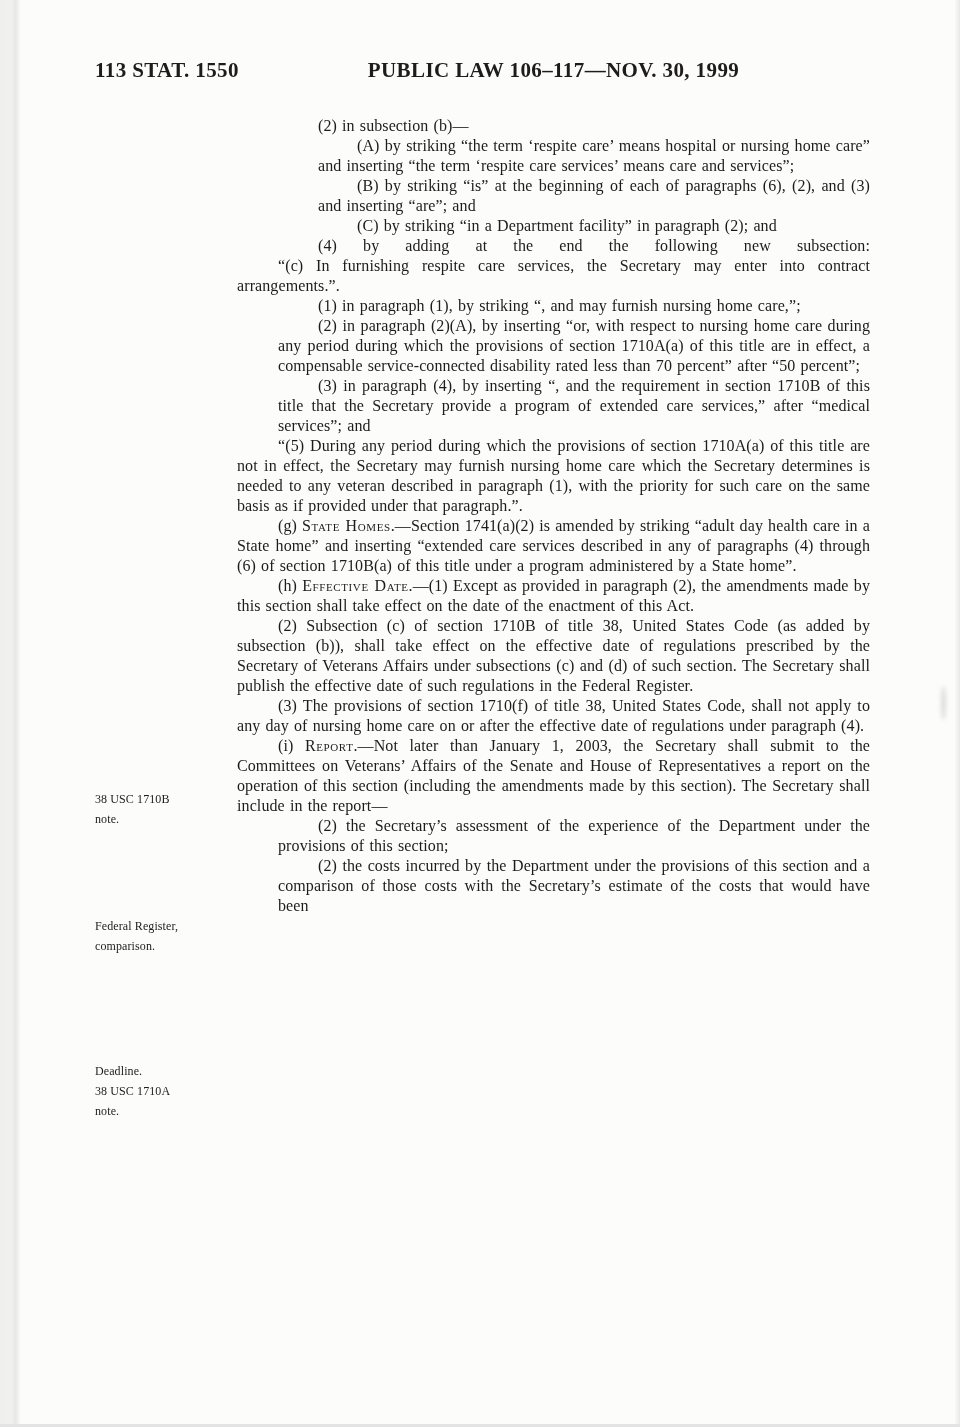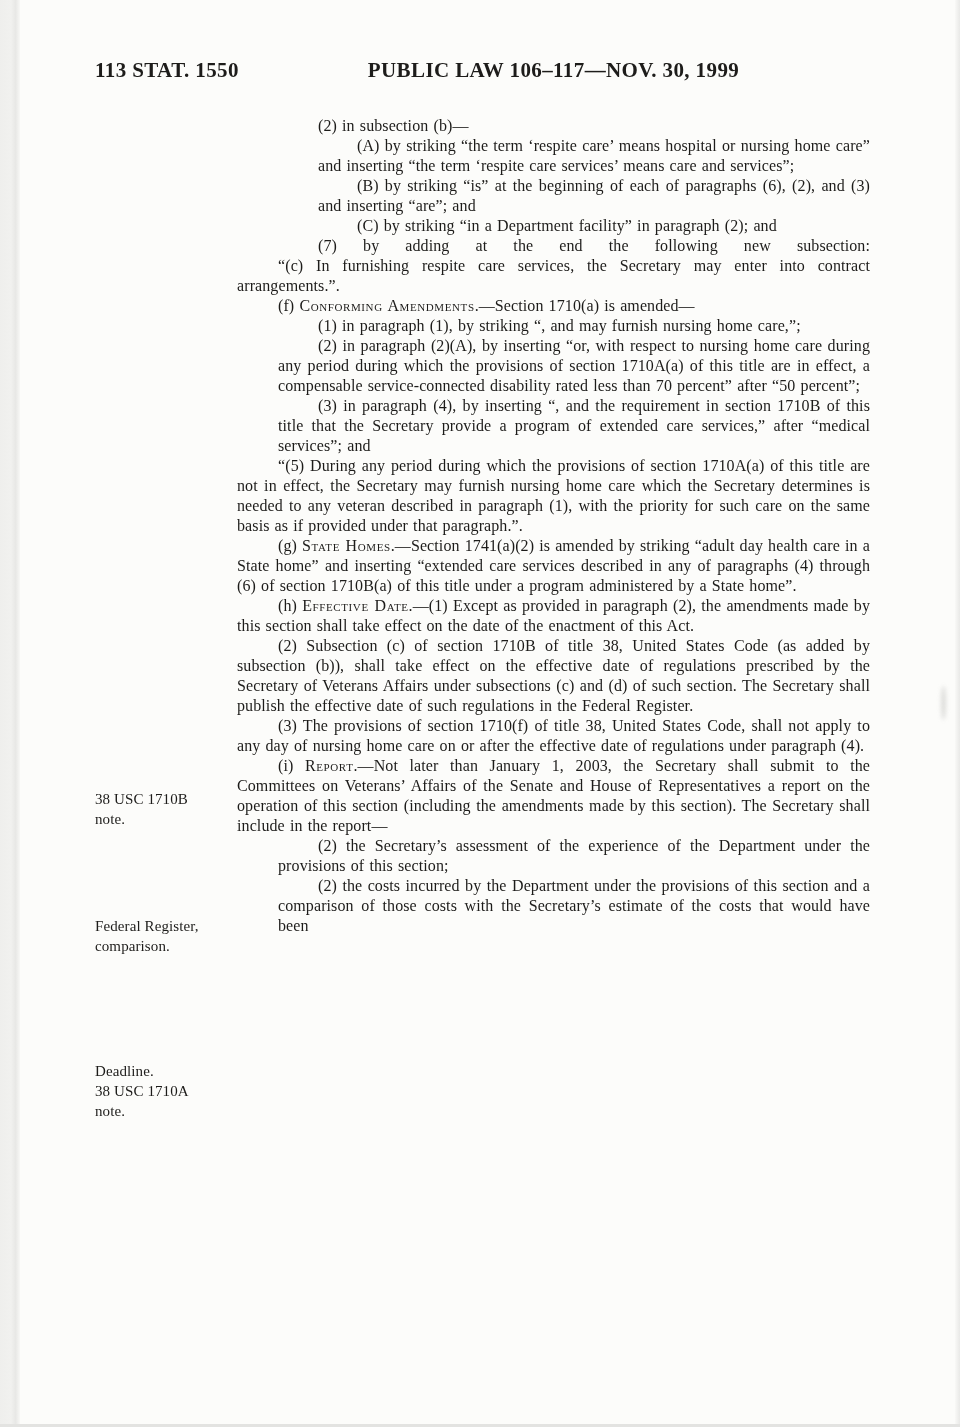--- a/index.html
+++ b/index.html
@@ -68,21 +68,21 @@
     font-size: 21px;
     font-weight: bold;
     letter-spacing: 0.4px;
     white-space: nowrap;
   }
   
   .margin-note {
     position: absolute;
     left: 95px;
     width: 132px;
-    font-size: 15px;
+    font-size: 12px;
     line-height: 20px;
     letter-spacing: 0.1px;
   }
   .mn-1 { top: 789px; }
   .mn-2 { top: 916px; }
   .mn-3 { top: 1061px; }
   
   .body-col {
     position: absolute;
     left: 237px; top: 95px;
@@ -135,23 +135,22 @@
     <div>Deadline.</div>
     <div>38 USC 1710A</div>
     <div>note.</div>
   </div>
 
   <div class="body-col">
       <p class="para lvl2"><span>(2) in subsection (b)—</span></p>
       <p class="para lvl3"><span>(A) by striking “the term ‘respite care’ means hospital or nursing home care” and inserting “the term ‘respite care services’ means care and services”;</span></p>
       <p class="para lvl3"><span>(B) by striking “is” at the beginning of each of paragraphs (6), (2), and (3) and inserting “are”; and</span></p>
       <p class="para lvl3"><span>(C) by striking “in a Department facility” in paragraph (2); and</span></p>
-      <p class="para lvl2 fill"><span>(7) by adding at the end the following new subsection:</span></p>
+      <p class="para lvl2 fill"><span>(4) by adding at the end the following new subsection:</span></p>
       <p class="para lvl1"><span>“(c) In furnishing respite care services, the Secretary may enter into contract arrangements.”.</span></p>
-      <p class="para lvl1"><span>(f) </span><span class="sc">Conforming Amendments</span><span>.—Section 1710(a) is amended—</span></p>
       <p class="para lvl2"><span>(1) in paragraph (1), by striking “, and may furnish nursing home care,”;</span></p>
       <p class="para lvl2"><span>(2) in paragraph (2)(A), by inserting “or, with respect to nursing home care during any period during which the provisions of section 1710A(a) of this title are in effect, a compensable service-connected disability rated less than 70 percent” after “50 percent”;</span></p>
       <p class="para lvl2"><span>(3) in paragraph (4), by inserting “, and the requirement in section 1710B of this title that the Secretary provide a program of extended care services,” after “medical services”; and</span></p>
       <p class="para lvl1"><span>“(5) During any period during which the provisions of section 1710A(a) of this title are not in effect, the Secretary may furnish nursing home care which the Secretary determines is needed to any veteran described in paragraph (1), with the priority for such care on the same basis as if provided under that paragraph.”.</span></p>
       <p class="para lvl1"><span>(g) </span><span class="sc">State Homes</span><span>.—Section 1741(a)(2) is amended by striking “adult day health care in a State home” and inserting “extended care services described in any of paragraphs (4) through (6) of section 1710B(a) of this title under a program administered by a State home”.</span></p>
       <p class="para lvl1"><span>(h) </span><span class="sc">Effective Date</span><span>.—(1) Except as provided in paragraph (2), the amendments made by this section shall take effect on the date of the enactment of this Act.</span></p>
       <p class="para lvl1"><span>(2) Subsection (c) of section 1710B of title 38, United States Code (as added by subsection (b)), shall take effect on the effective date of regulations prescribed by the Secretary of Veterans Affairs under subsections (c) and (d) of such section. The Secretary shall publish the effective date of such regulations in the Federal Register.</span></p>
       <p class="para lvl1"><span>(3) The provisions of section 1710(f) of title 38, United States Code, shall not apply to any day of nursing home care on or after the effective date of regulations under paragraph (4).</span></p>
       <p class="para lvl1"><span>(i) </span><span class="sc">Report</span><span>.—Not later than January 1, 2003, the Secretary shall submit to the Committees on Veterans’ Affairs of the Senate and House of Representatives a report on the operation of this section (including the amendments made by this section). The Secretary shall include in the report—</span></p>
       <p class="para lvl2"><span>(2) the Secretary’s assessment of the experience of the Department under the provisions of this section;</span></p>

